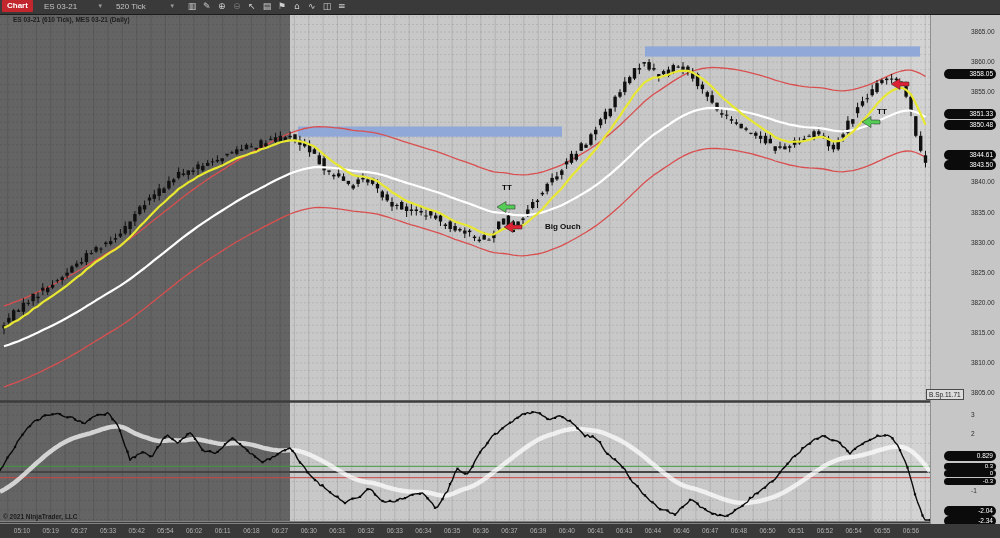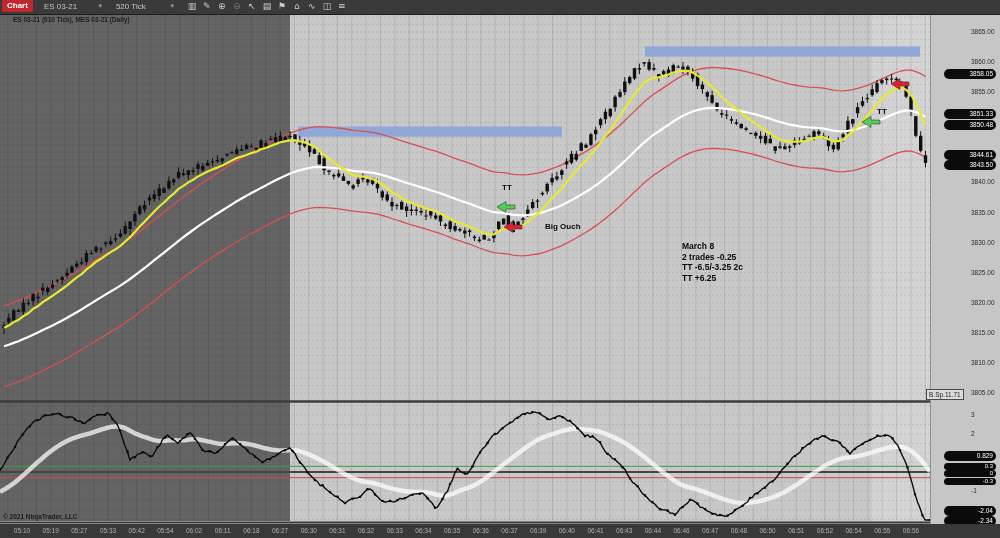--- a/index.html
+++ b/index.html
@@ -791,26 +791,20 @@
       </span>
   </div>
 
   <div class="ovl" id="chart-title">ES 03-21 (610 Tick), MES 03-21 (Daily)</div>
   <div class="ovl" id="copyright">© 2021 NinjaTrader, LLC</div>
 
   <div class="ovl ann-text" style="left:502px;top:183px;">TT</div>
   <div class="ovl ann-text" style="left:545px;top:222px;">Big Ouch</div>
   <div class="ovl ann-text" style="left:877px;top:107px;">TT</div>
 
-  <div class="ovl" id="trade-note" style="left:682px;top:241px;">
-    <div>March 8</div>
-    <div>2 trades  -0.25</div>
-    <div>TT  -6.5/-3.25 2c</div>
-    <div>TT  +6.25</div>
-  </div>
 
   <div id="axis-layer">
       <div class="axlbl" style="top: 28px;">3865.00</div>
       <div class="axlbl" style="top: 58.0833px;">3860.00</div>
       <div class="axlbl" style="top: 88.1667px;">3855.00</div>
       <div class="axlbl" style="top: 178.417px;">3840.00</div>
       <div class="axlbl" style="top: 208.5px;">3835.00</div>
       <div class="axlbl" style="top: 238.583px;">3830.00</div>
       <div class="axlbl" style="top: 268.667px;">3825.00</div>
       <div class="axlbl" style="top: 298.75px;">3820.00</div>

